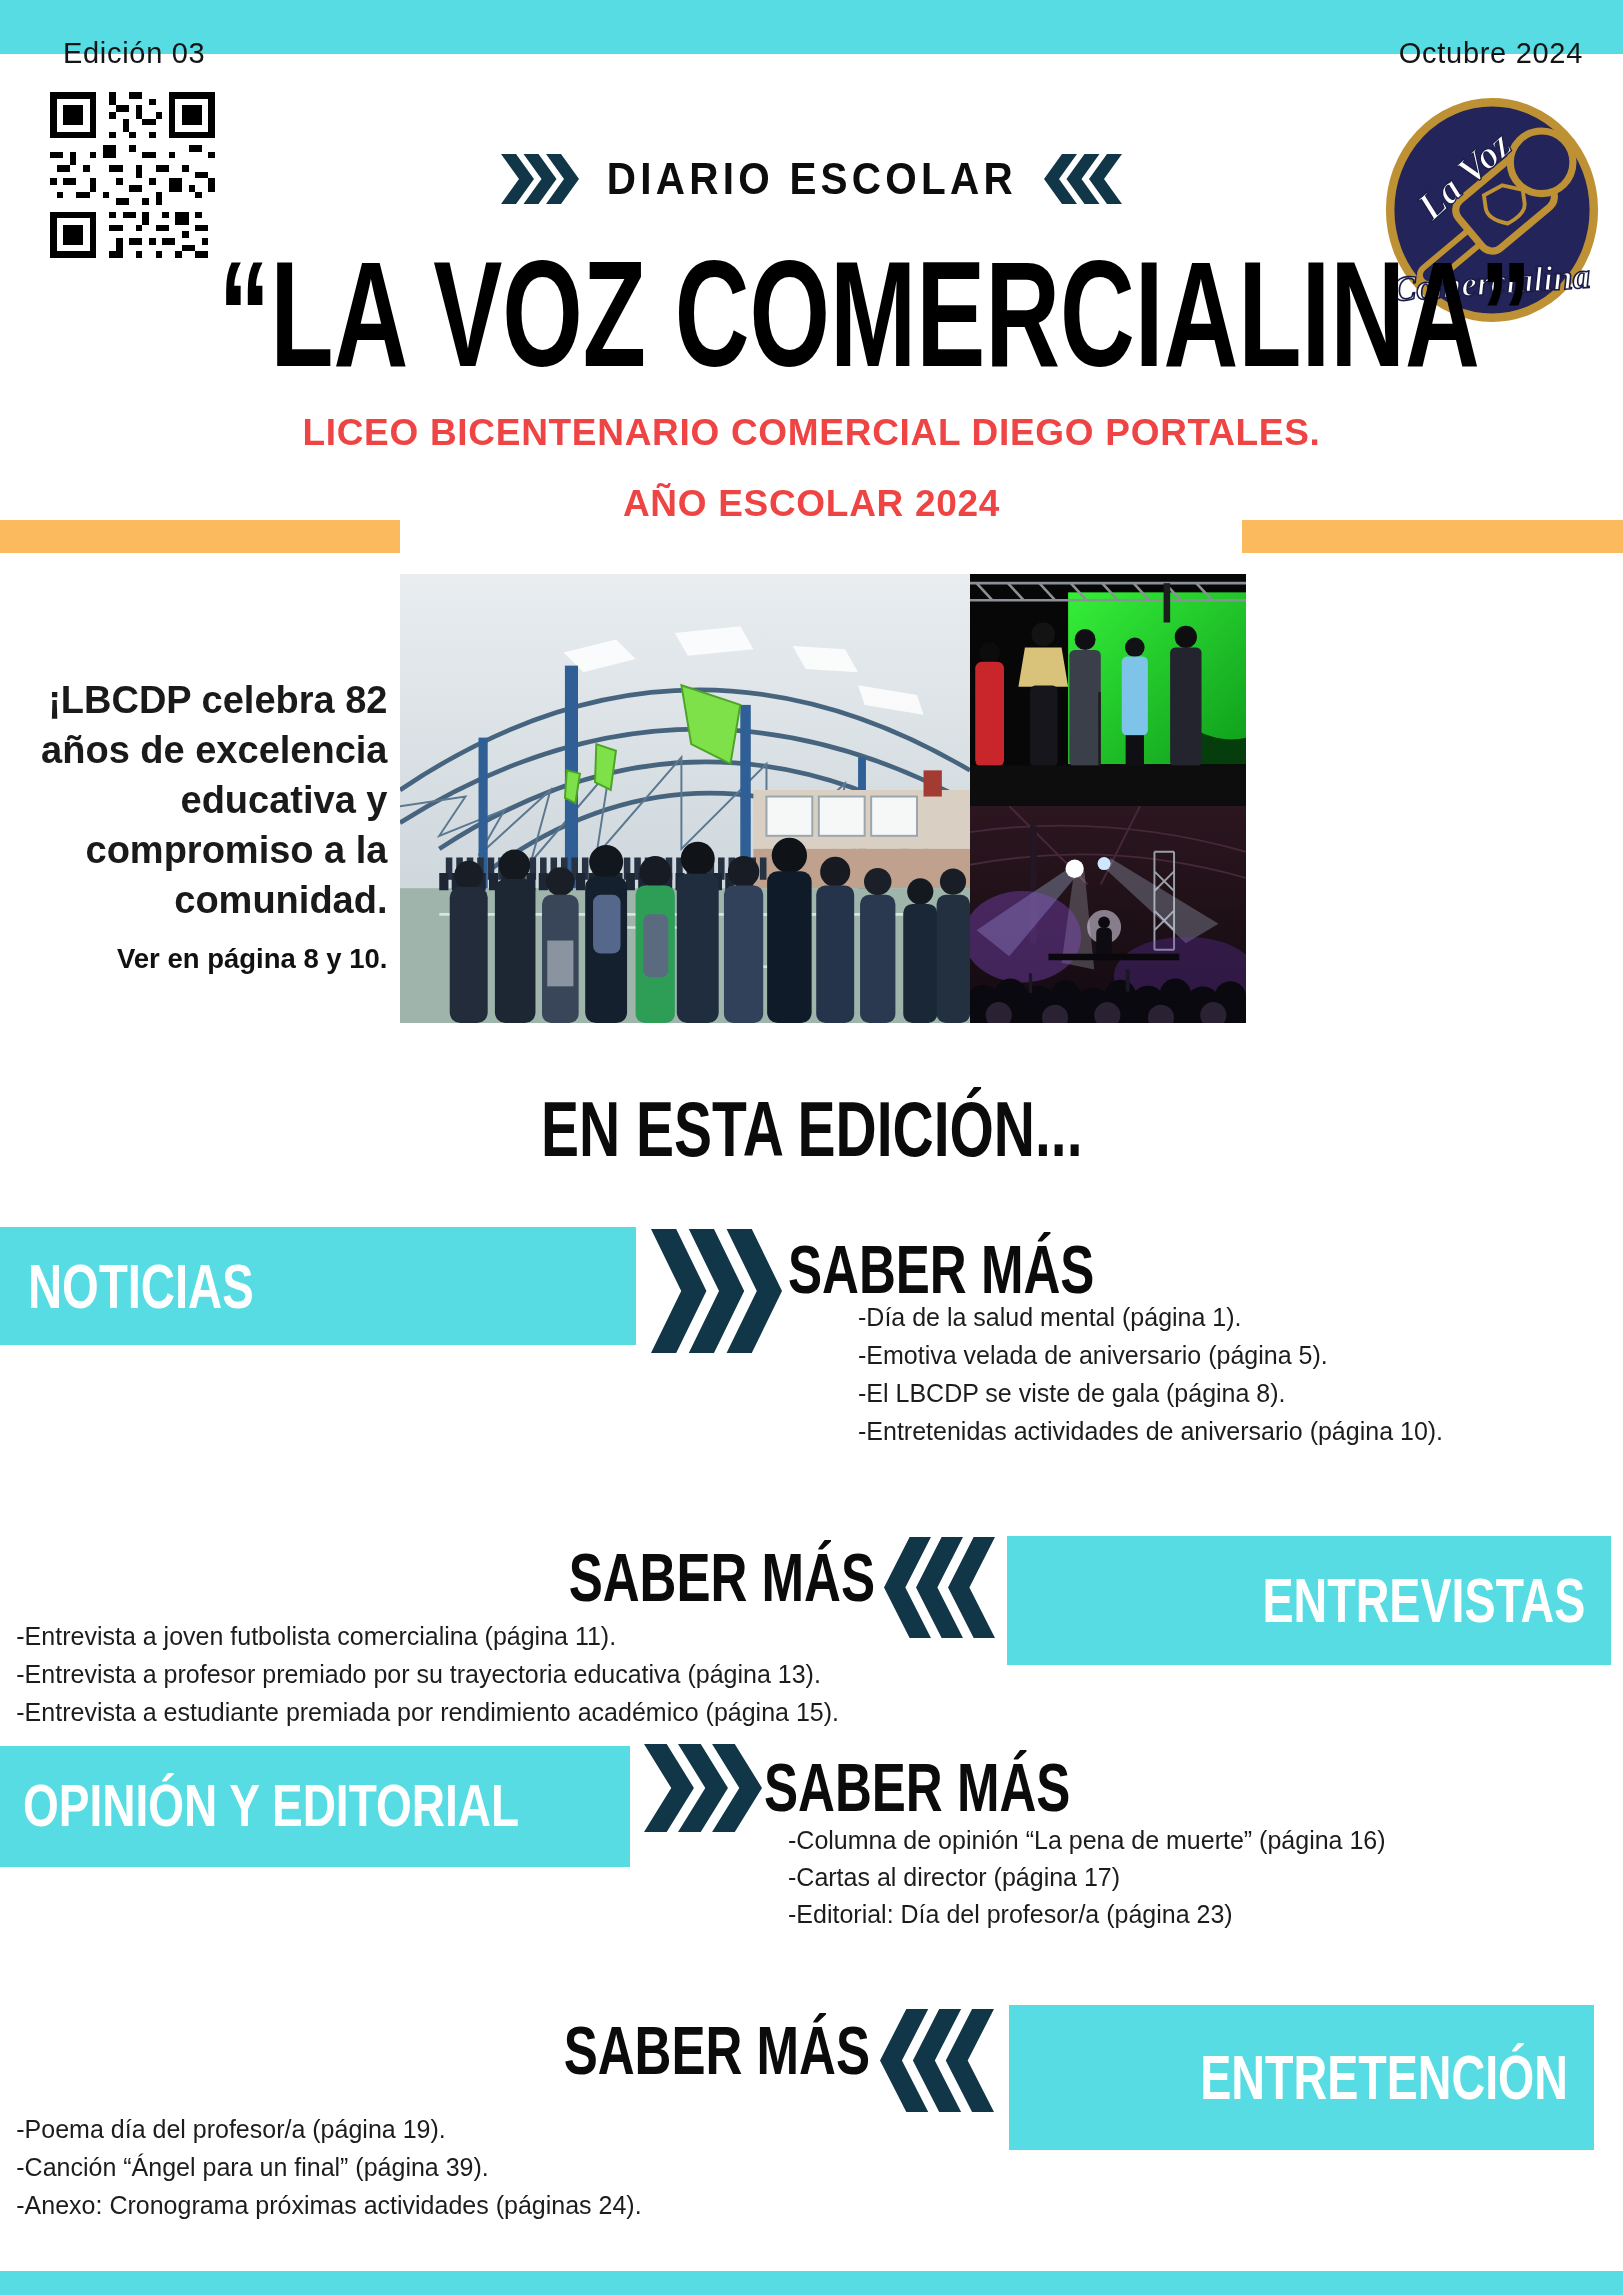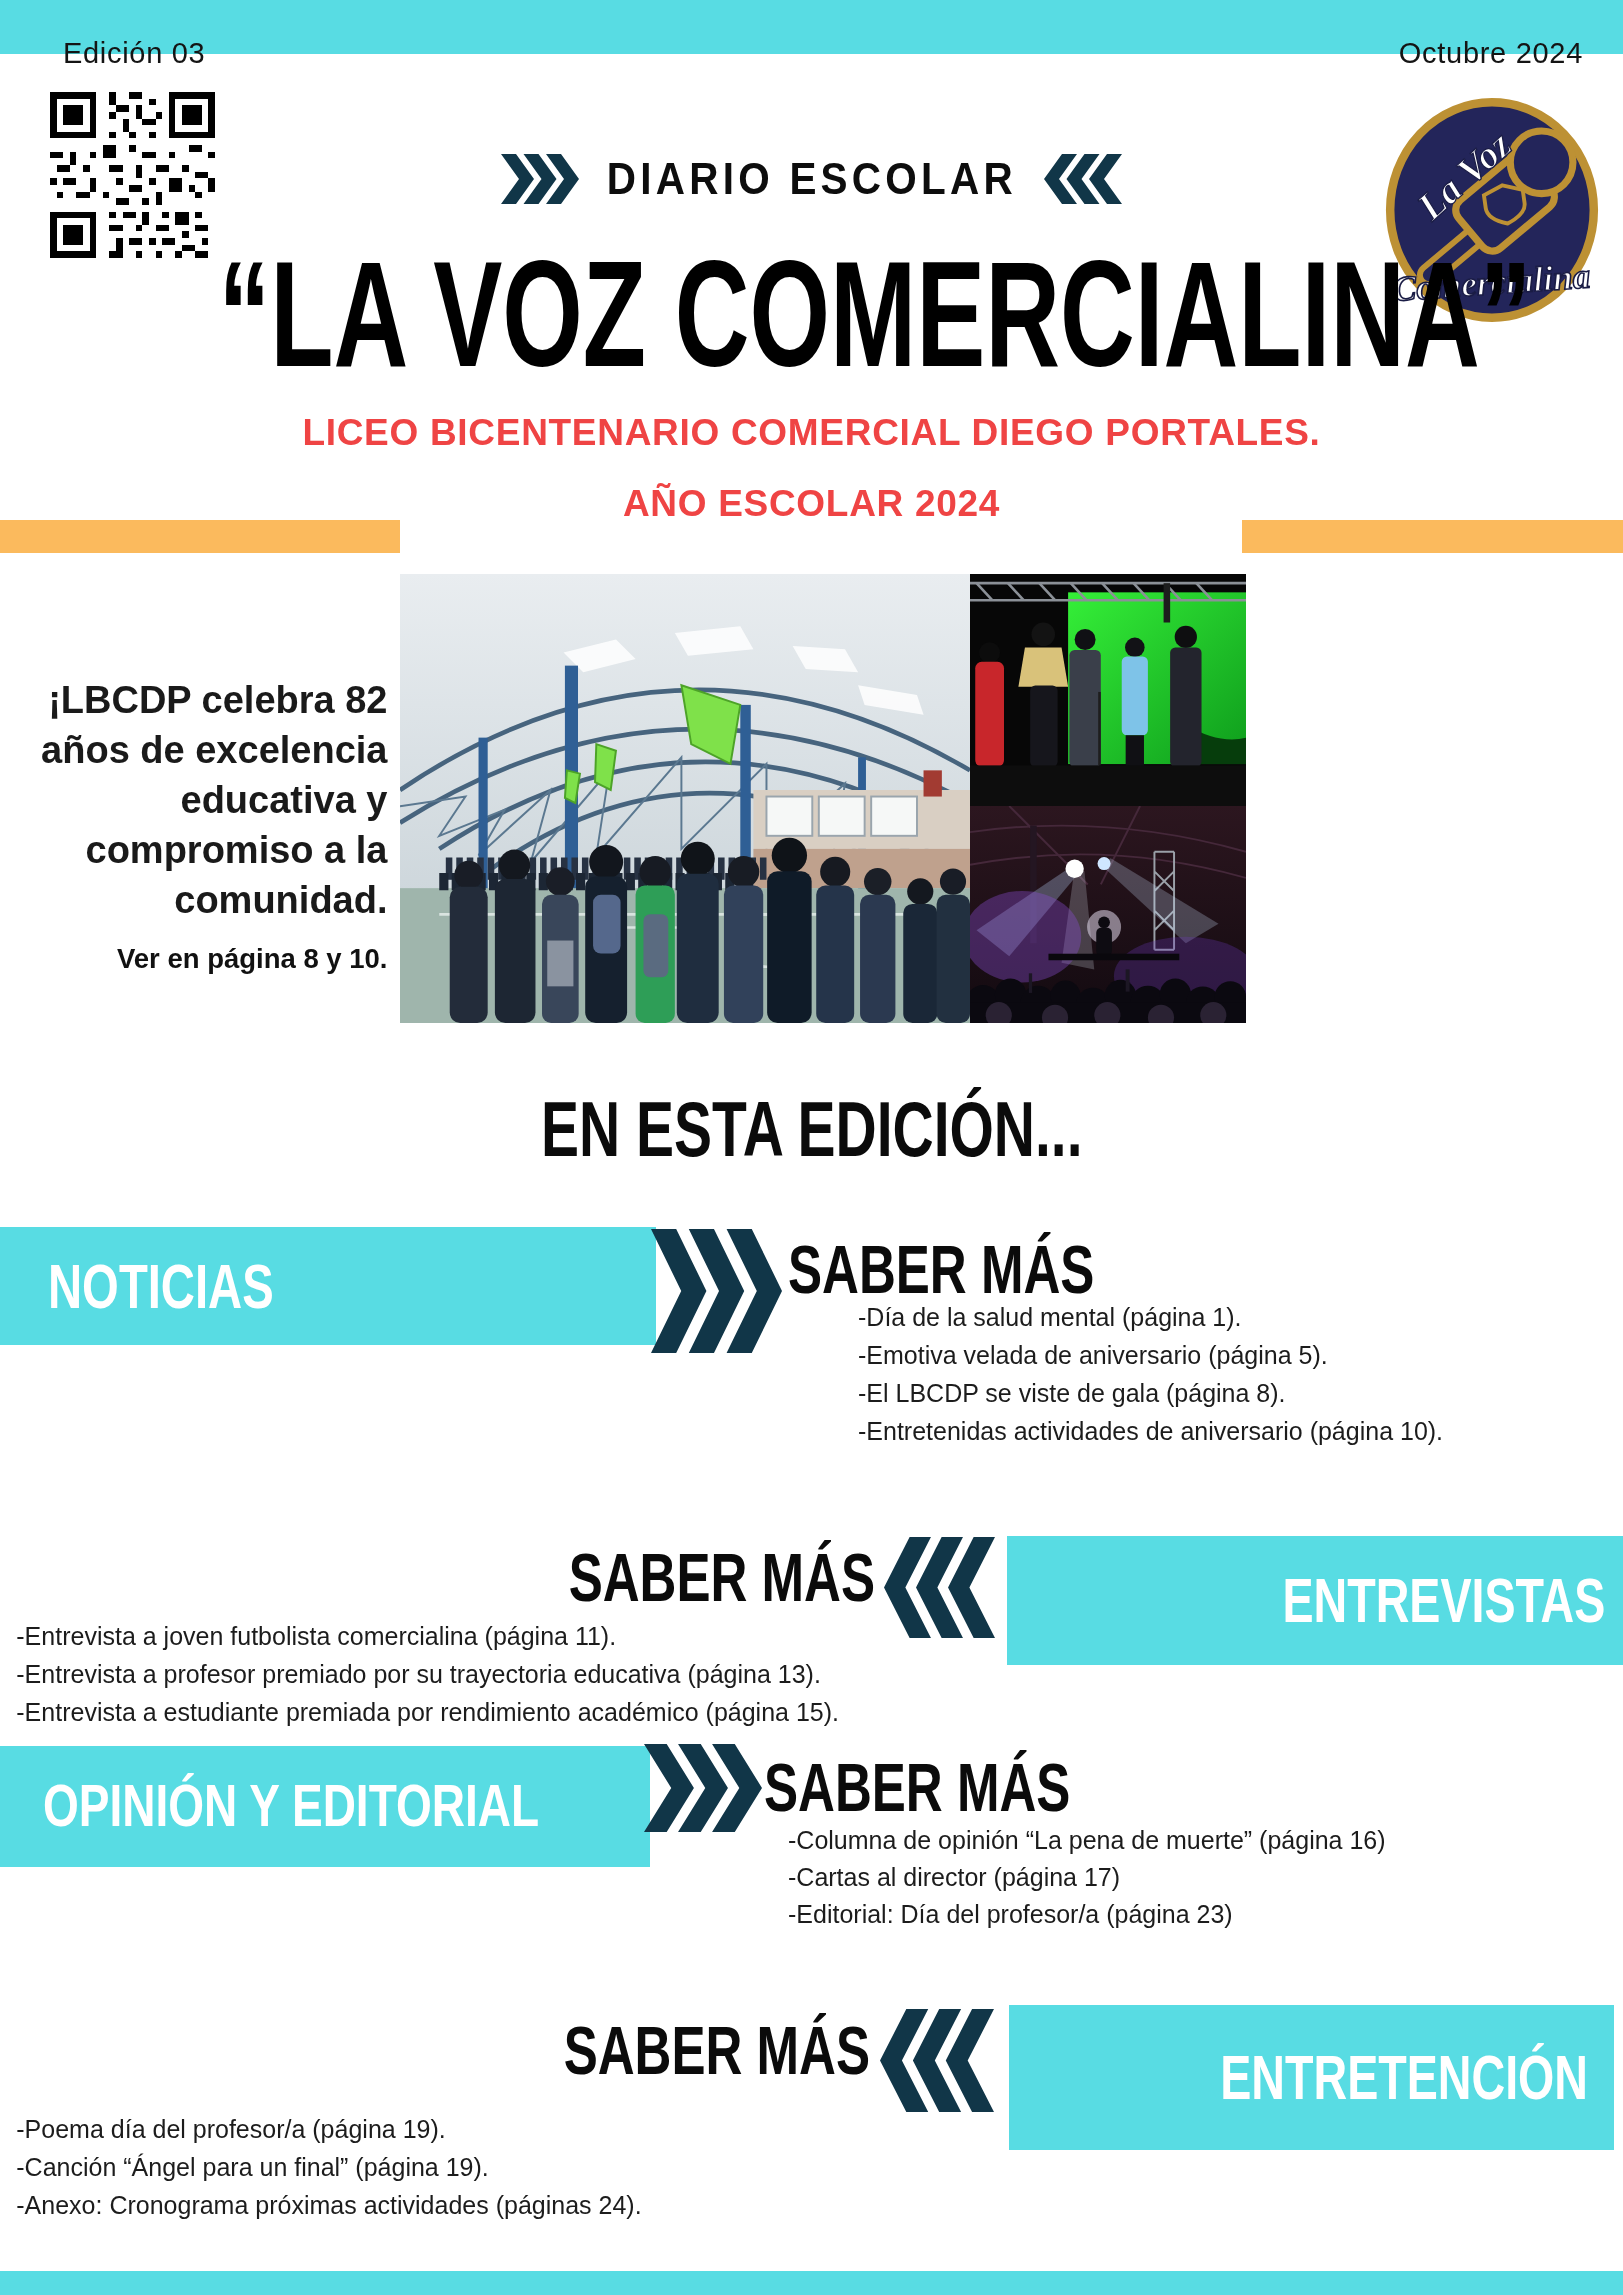--- a/index.html
+++ b/index.html
@@ -4,21 +4,21 @@
 <style>
   html,body{margin:0;padding:0;background:#ffffff;}
   .page{
     position:relative;
     width:1623px;height:2295px;
     background:#ffffff;
     font-family:"Liberation Sans",sans-serif;
     overflow:hidden;
   }
   .abs{position:absolute;}
-  .bar-cyan{background:#58DCE3;padding-left:20px;}
+  .bar-cyan{background:#58DCE3;}
   .bar-orange{background:#FBBA5D;}
 
   .meta-text{font-size:29px;color:#141414;letter-spacing:0.7px;}
 
   .kicker-row{
     top:149px;left:0;width:1623px;height:59px;
     display:flex;align-items:center;justify-content:center;gap:10px;
   }
   .kicker-text{
     font-size:44px;font-weight:bold;color:#0d0d0d;letter-spacing:4.6px;
@@ -432,18 +432,18 @@
         <path d="M0 0h30l36 50-36 50H0l36-50z"></path>
         <path d="M45 0h30l36 50-36 50H45l36-50z"></path>
         <path d="M90 0h30l36 50-36 50H90l36-50z"></path>
       </g>
   </svg>
   <div class="abs bar-cyan banner" style="top:2005px;left:1009px;width:585px;height:145px;display:flex;align-items:center;justify-content:flex-end;">
     <span class="banner-label" style="font-size:63px;margin-right:26px;transform:scaleX(.74);transform-origin:right center;">ENTRETENCIÓN</span>
   </div>
   <div class="abs toc-list" style="top:2110px;left:16.3px;">
     <div>-Poema día del profesor/a (página 19).</div>
-    <div>-Canción “Ángel para un final” (página 19).</div>
+    <div>-Canción “Ángel para un final” (página 39).</div>
     <div>-Anexo: Cronograma próximas actividades (páginas 24).</div>
   </div>
 
 </div>
 
 
 </body></html>

